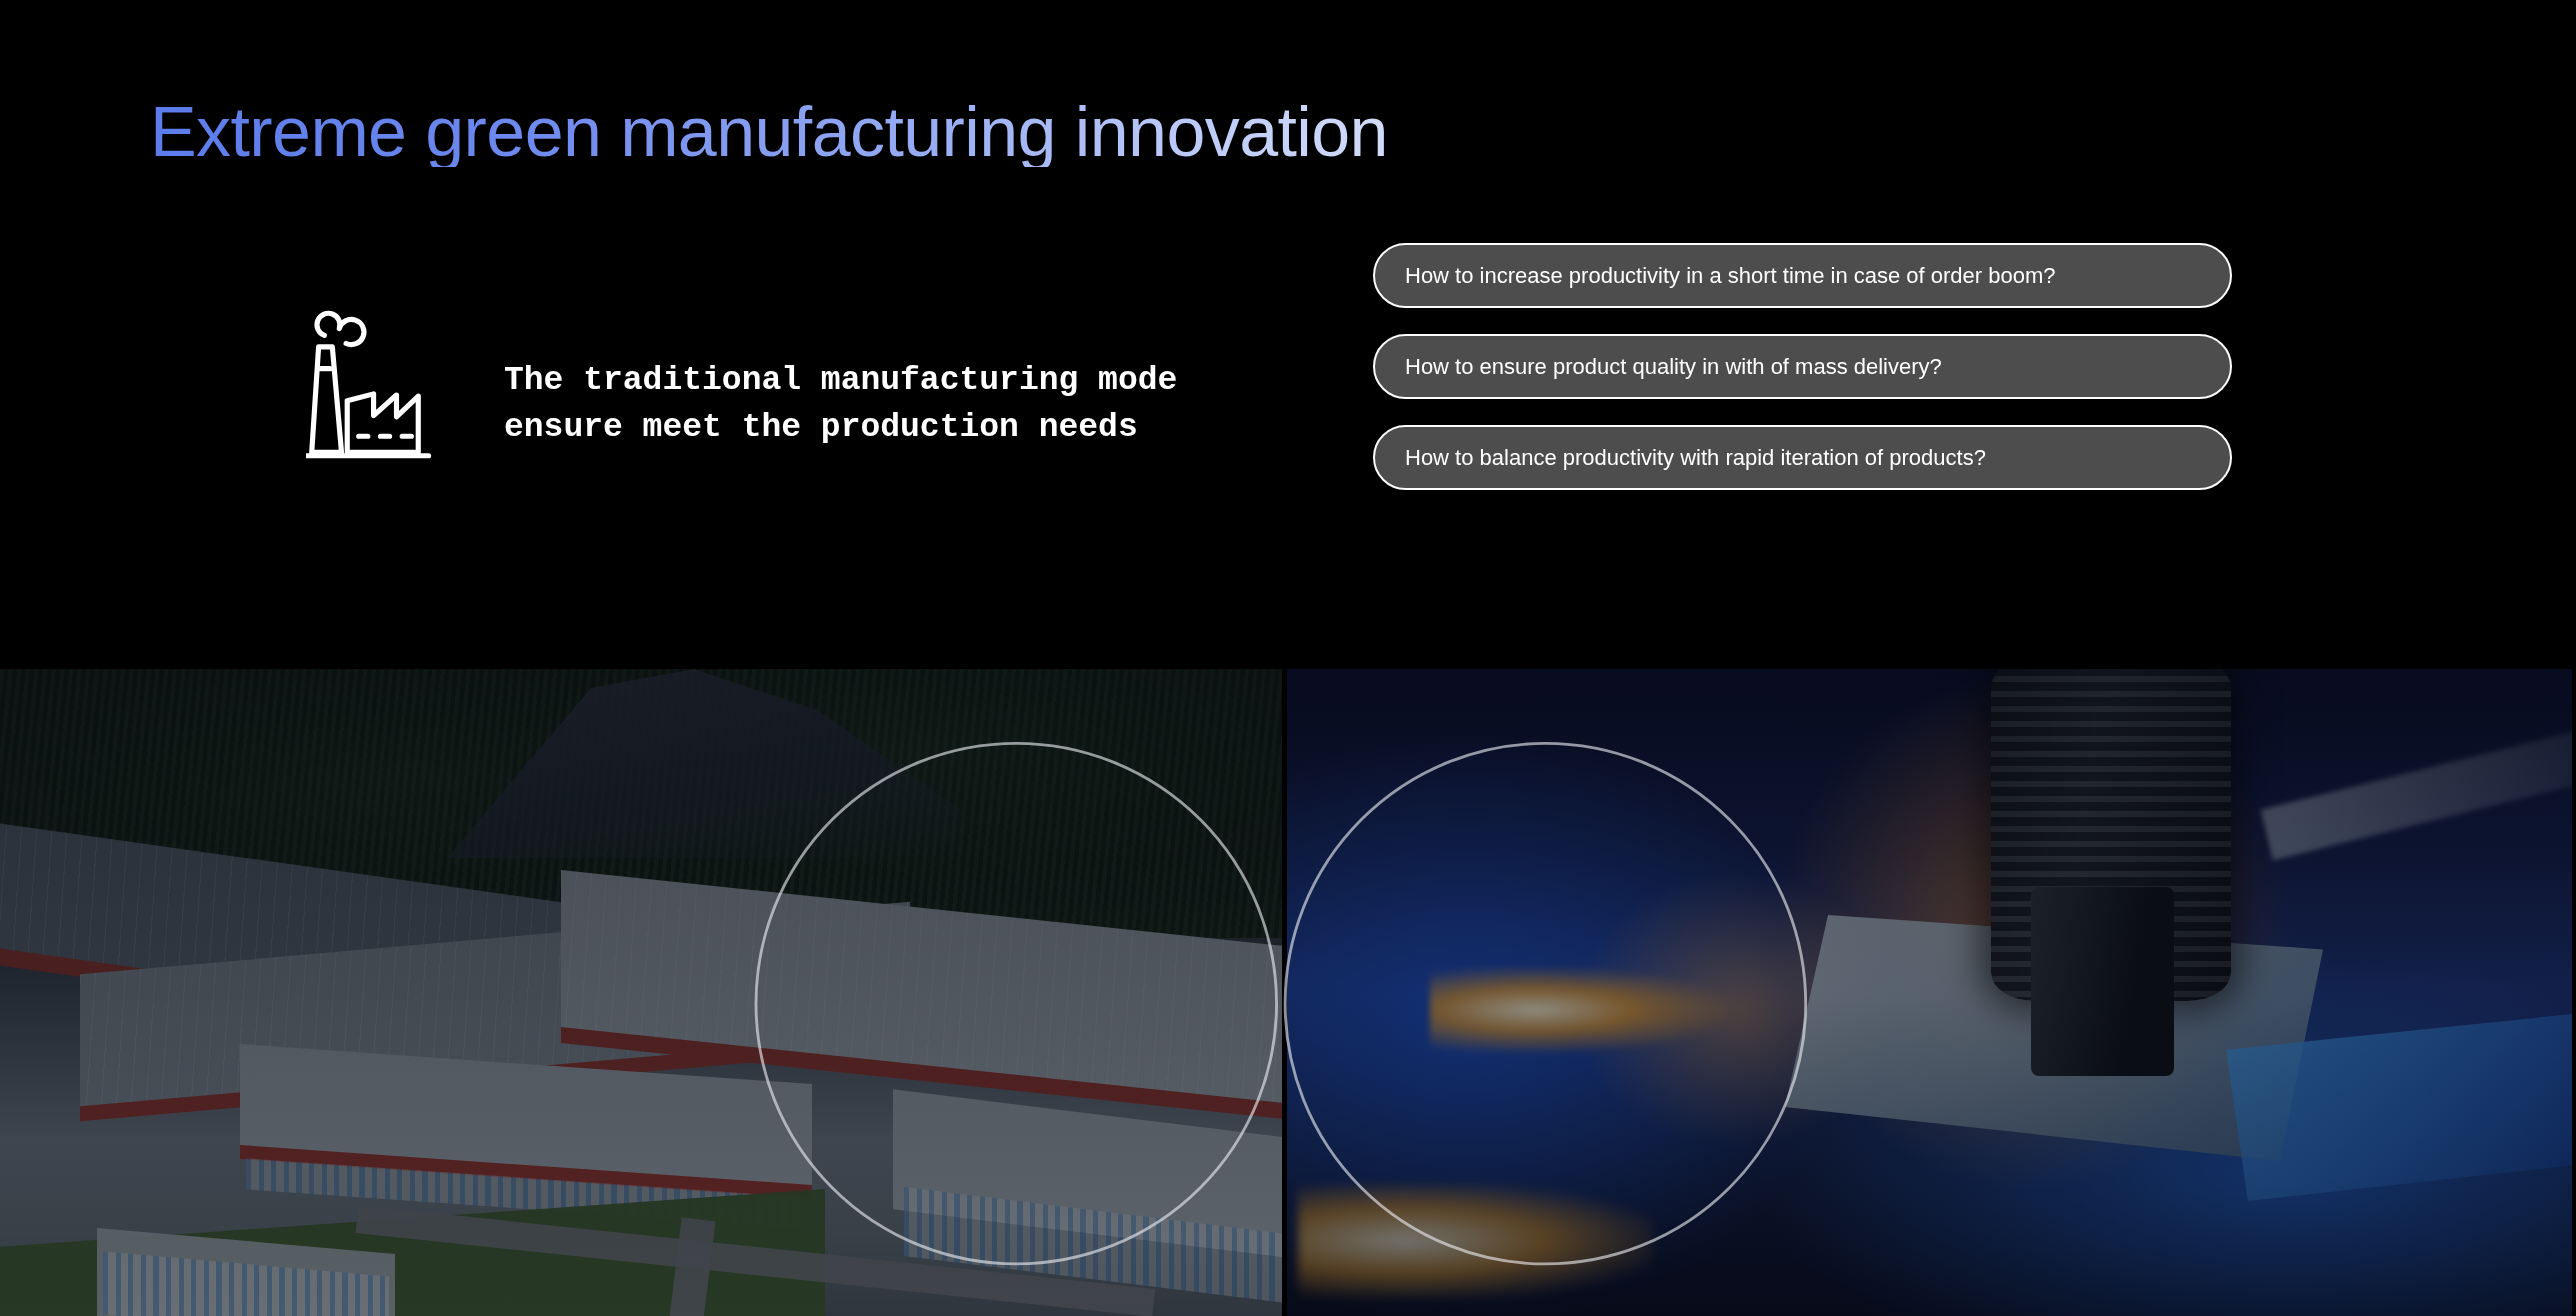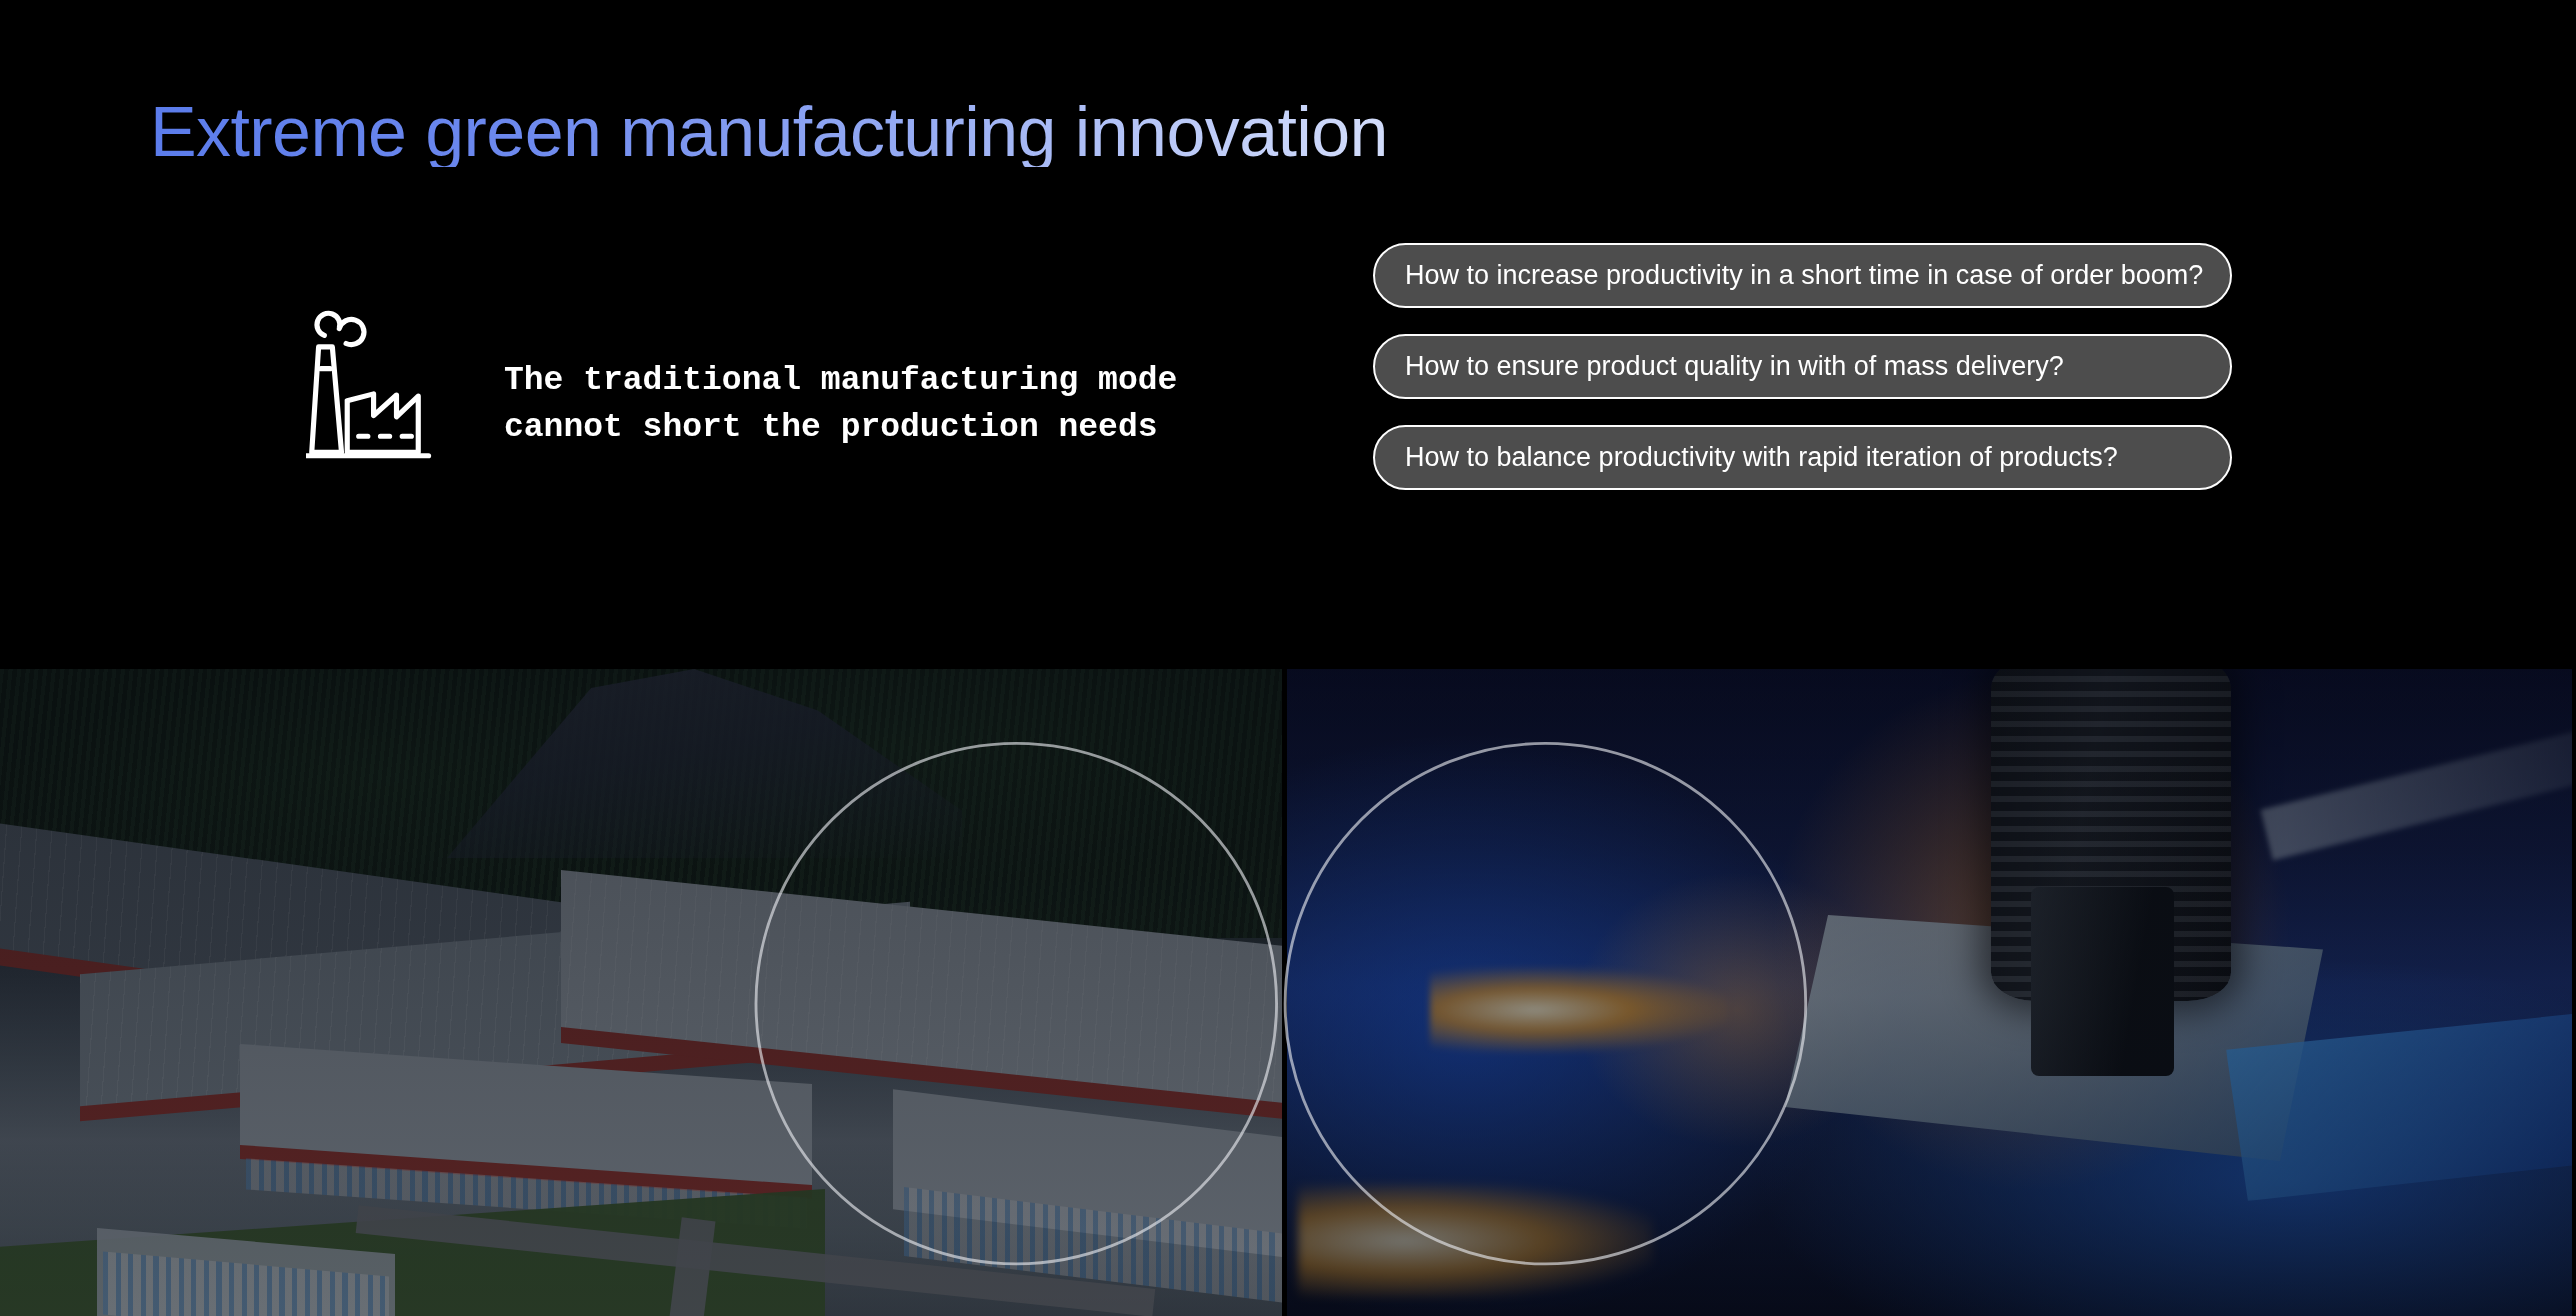--- a/index.html
+++ b/index.html
@@ -29,21 +29,21 @@
   }
   #trad-text div { white-space:nowrap;font-family:Liberation Mono, monospace; }
 
   
   #pill-col { position:absolute; left:1373px; top:235px; width:859px; }
   .pill {
     position:relative; width:859px; height:65px;
     background:#4d4d4d; border:2.9px solid #fdfdfd; border-radius:33px;
     margin-bottom:26px; display:flex; align-items:center;
   }
-  .pill-label { color:#fff; font-size:27px; font-weight:400; padding-left:30px; white-space:nowrap; }
+  .pill-label { color:#fff; font-size:22px; font-weight:400; padding-left:30px; white-space:nowrap; }
 
   
   #photo-section { position:absolute; left:0; top:661px; width:2576px; height:655px; overflow:hidden; background:#000; }
 
   .photo-pane { position:absolute; top:0; height:655px; overflow:hidden; }
   #pane-left  { left:0px;    width:1282px; }
   #pane-right { left:1287px; width:1285px; }
 
   
   .ph-left-bg {
@@ -156,21 +156,21 @@
       <path d="M32 46 a20 20 0 1 1 26 -12 a22 22 0 1 1 12 26"></path>
       <path d="M22 66 L46 66 L62 250 L10 250 Z"></path>
       <path d="M26 104 L42 104"></path>
       <path d="M72 160 L72 250 L196 250 L196 152 L158 188 L158 150 L118 186 L118 148 L72 160"></path>
       <path d="M92 222 L108 222 M130 222 L146 222 M168 222 L184 222"></path>
       <path d="M2 256 L214 256"></path>
     </svg>
 
     <div id="trad-text">
       <div>The traditional manufacturing mode</div>
-      <div>cannot short the production needs</div>
+      <div>ensure meet the production needs</div>
     </div>
 
     <div id="pill-col">
       <div class="pill">
         <span class="pill-label">How to increase productivity in a short time in case of order boom?</span>
       </div>
       <div class="pill">
         <span class="pill-label">How to ensure product quality  in with of mass delivery?</span>
       </div>
       <div class="pill">

